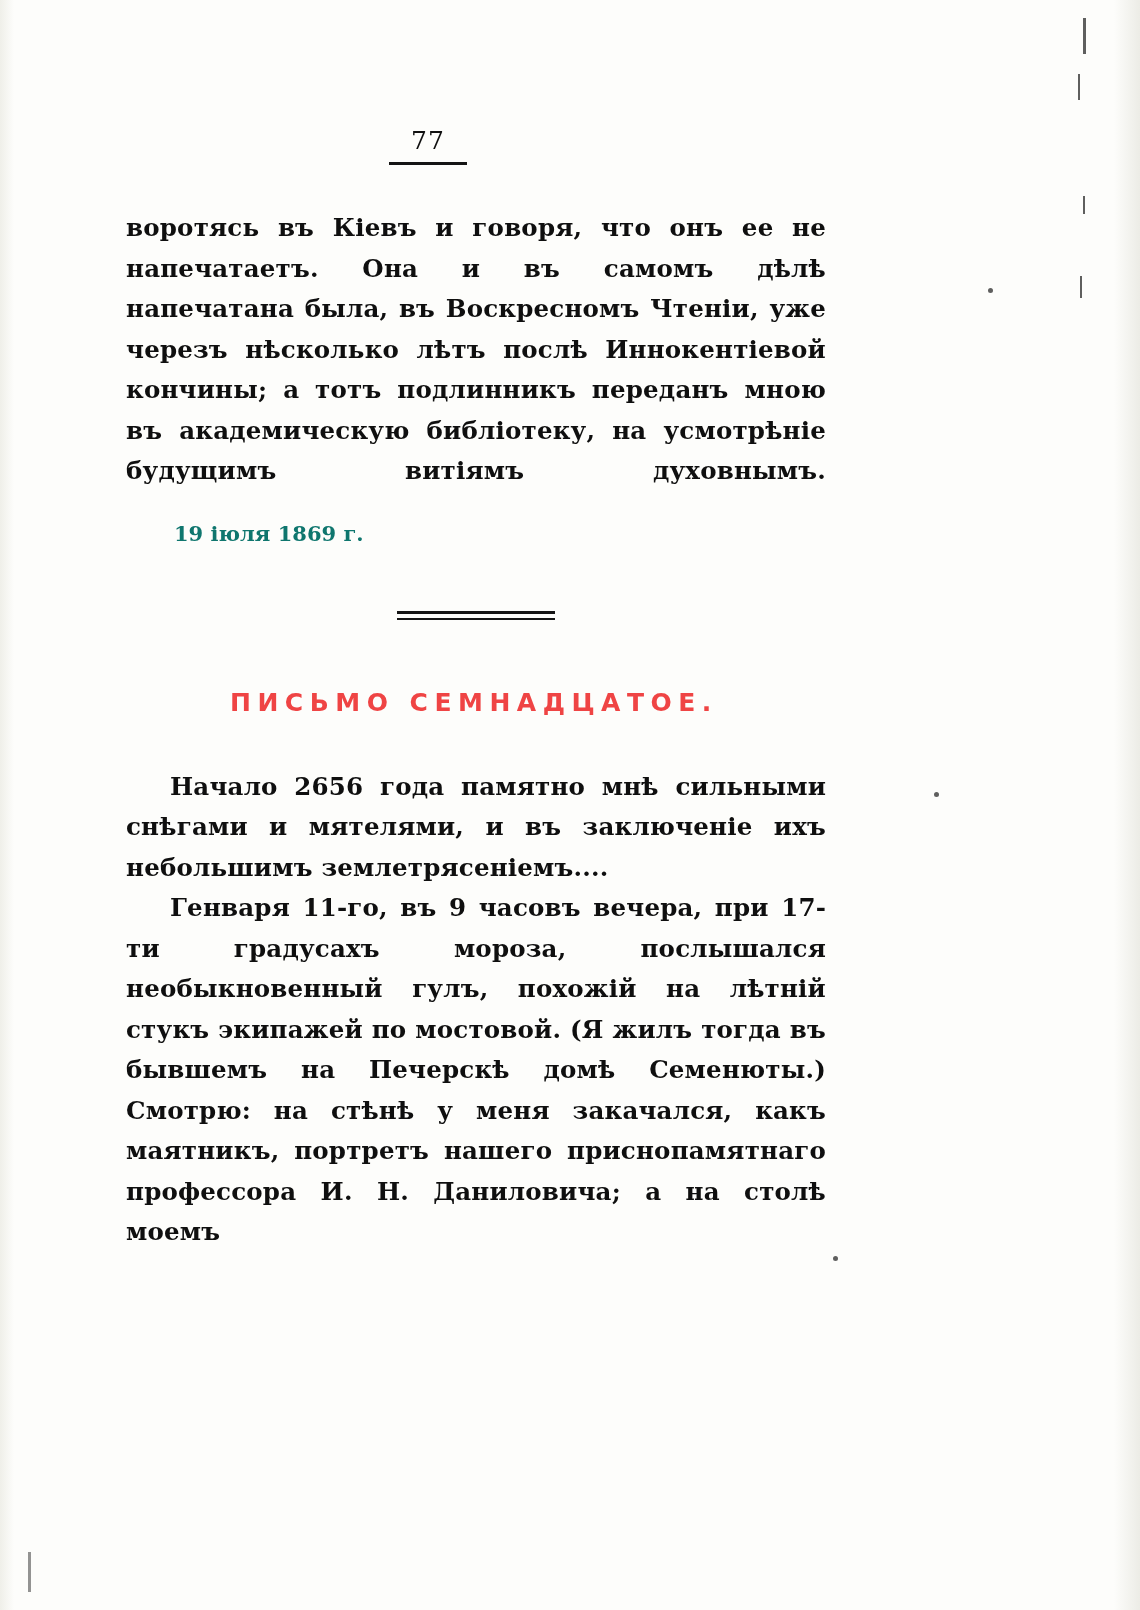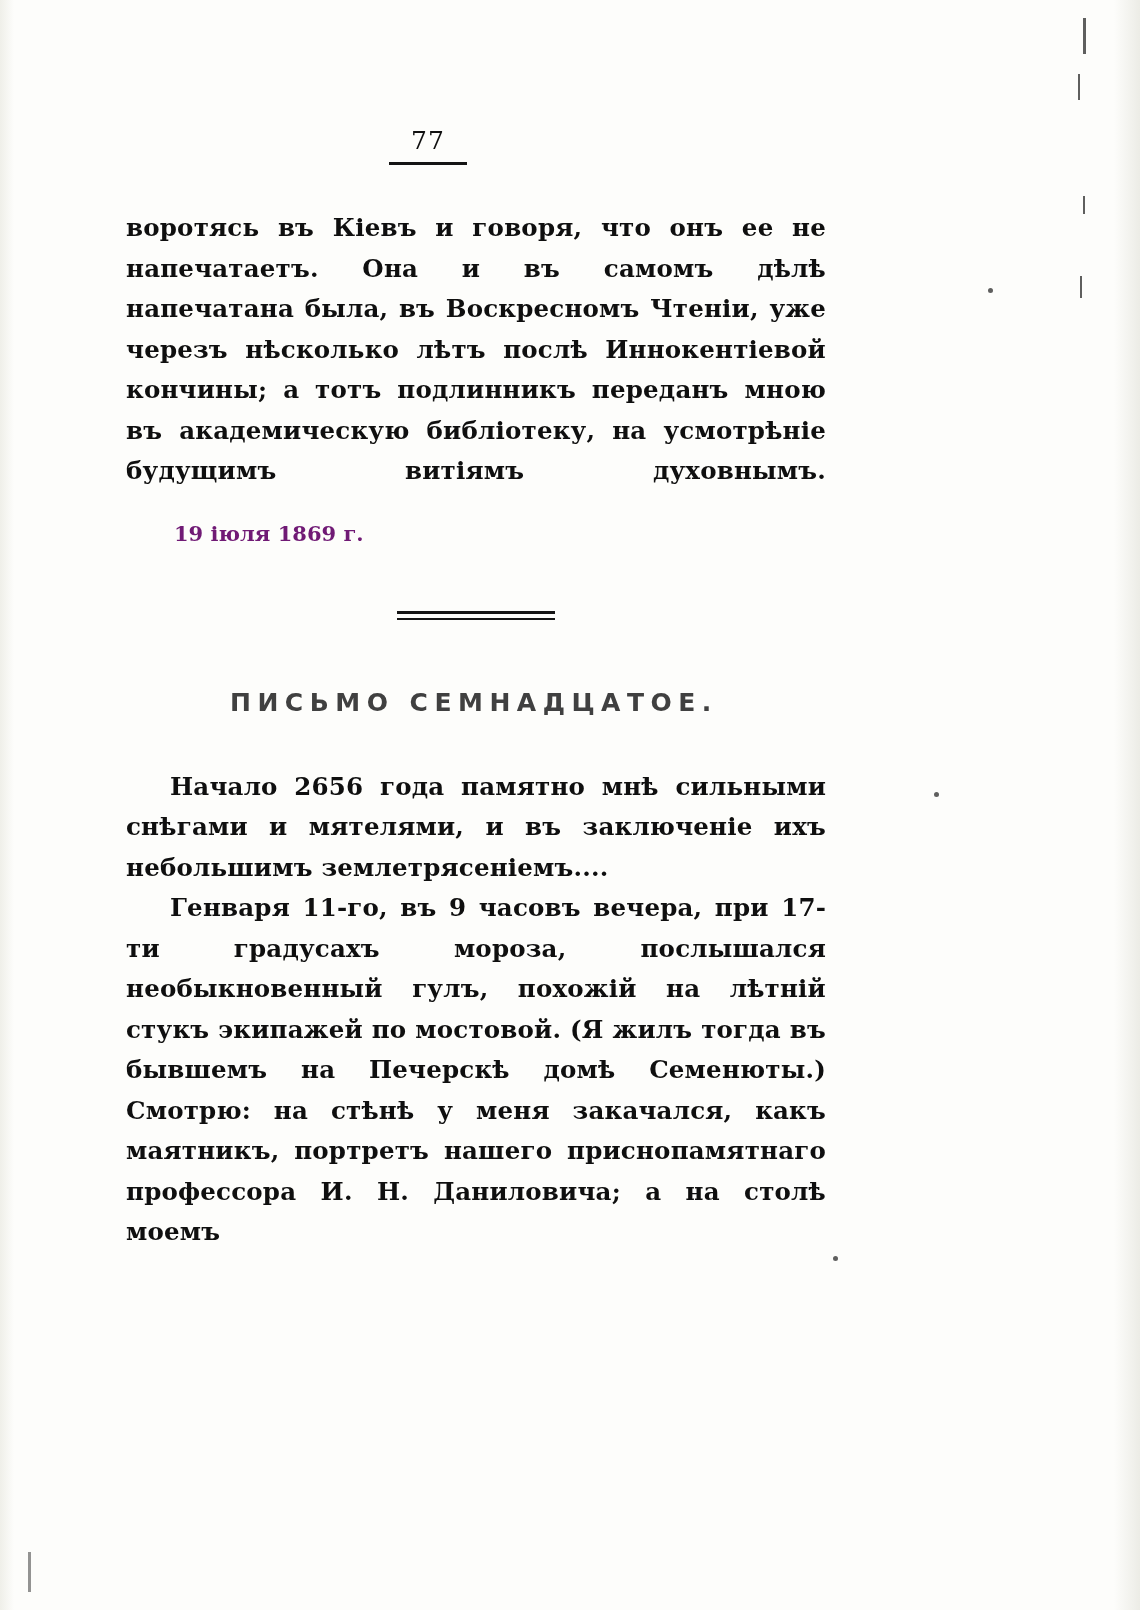--- a/index.html
+++ b/index.html
@@ -102,21 +102,21 @@
     margin-top: 0;
   }
 
   .signature {
     margin-top: 26px;
     font-family: "DejaVu Serif", serif;
     font-weight: bold;
     font-size: 21px;
     line-height: 31px;
     padding-left: 48px;
-    color: #701a75;
+    color: #0f766e;
   }
 
   .divider-wrap {
     margin-top: 62px;
     width: 700px;
     display: flex;
     justify-content: center;
   }
   .divider {
     width: 158px;
@@ -128,21 +128,21 @@
     border-top: 2px solid #151515;
     margin-top: 4px;
   }
 
   .section-title {
     margin-top: 68px;
     font-family: "DejaVu Sans", sans-serif;
     font-weight: bold;
     font-size: 25px;
     letter-spacing: 6.5px;
-    color: #404040;
+    color: #ef4444;
     padding-left: 104px;
   }
 
   .section-body {
     margin-top: 50px;
   }
 </style>
 </head>
 <body>
 

